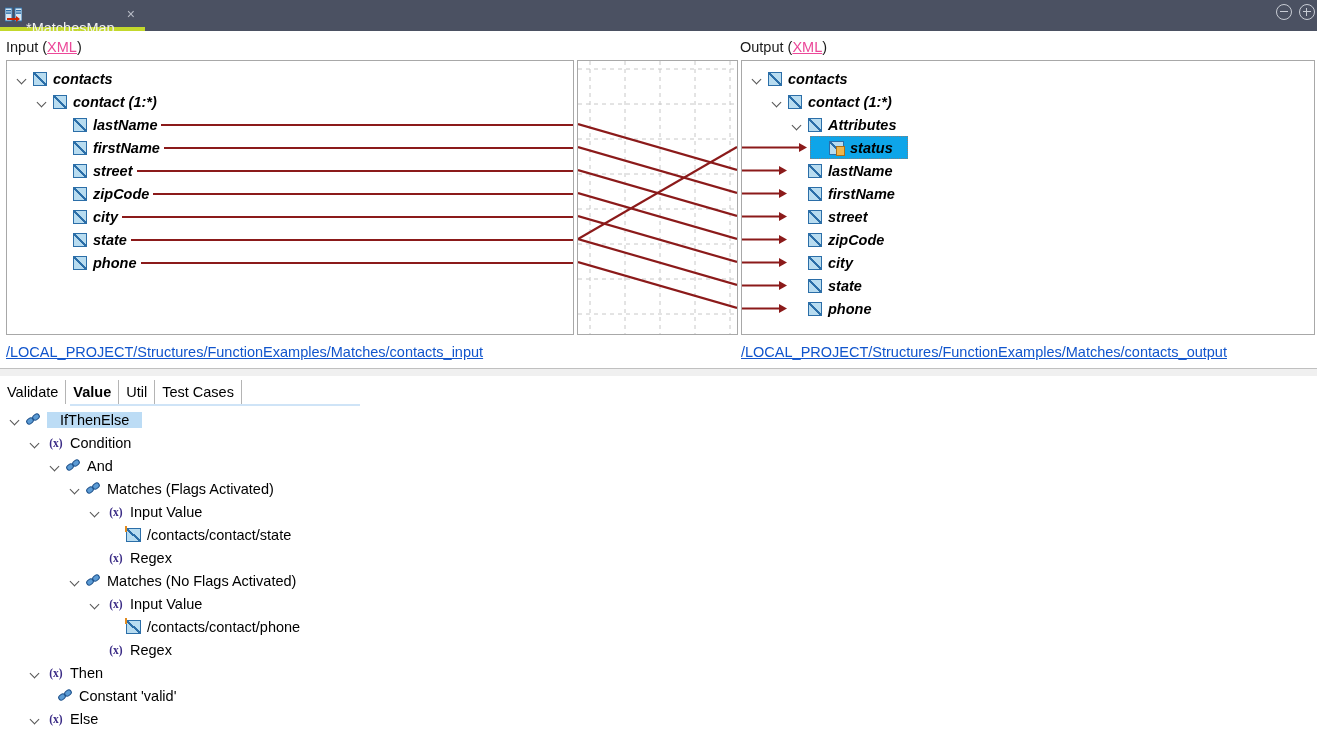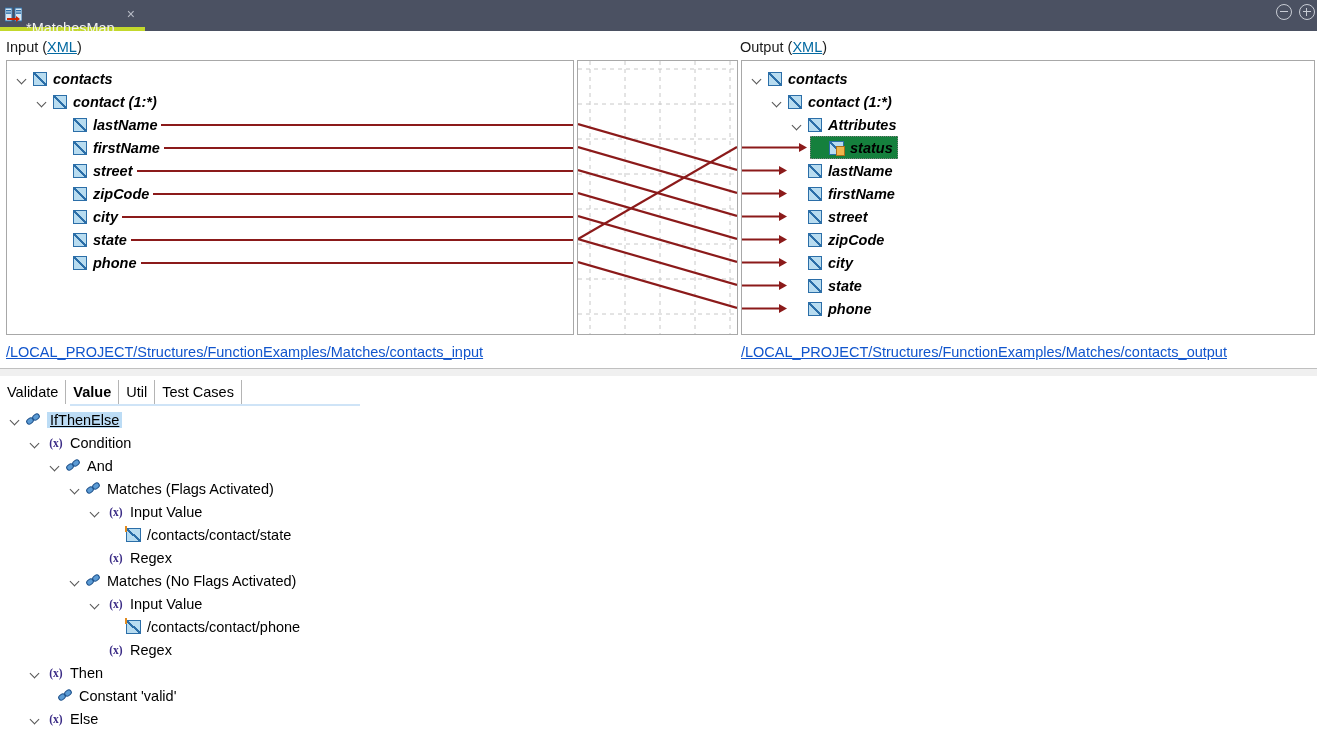--- a/index.html
+++ b/index.html
@@ -67,21 +67,21 @@
     width: 1317px; height: 335px;
     background: #ffffff;
   }
   .side-label {
     position: absolute;
     font-size: 14.5px;
     color: #1a1a1a;
     white-space: nowrap;
   }
   .side-label a {
-    color: #0369a1;
+    color: #ec4899;
     text-decoration: underline;
   }
   #label-input  { left: 6px;   top: 8px; }
   #label-output { left: 740px; top: 8px; }
 
   .treebox {
     position: absolute;
     top: 29px;
     height: 275px;
     background: #ffffff;
@@ -180,23 +180,23 @@
     border: 1px solid #a8701a;
     z-index: 2;
   }
   .tlabel {
     font-style: italic;
     font-weight: bold;
     color: #000000;
     font-size: 14.5px;
   }
   .trow.selected {
-    background: #15803d;
+    background: #0ea5e9;
     border: 1px dotted #808080;
-    padding-right: 4px;
+    padding-right: 14px;
   }
 
   
   #divider {
     position: absolute; left: 0; top: 368px;
     width: 1317px; height: 8px;
     background: #f0f0f0;
     border-top: 1px solid #c0c0c0;
   }
   #bottom {
@@ -230,22 +230,21 @@
     position: absolute;
     left: 0; height: 23px;
     display: flex; align-items: center;
     white-space: nowrap;
     font-size: 14.5px;
   }
   .brow .tw { width: 18px; flex: 0 0 18px; position: relative; height: 16px; }
   .blabel { color: #000; font-size: 14.5px; }
   .brow.selected .blabel {
     background: #bcdcf5;
-    padding: 0 3px;
-    text-decoration: underline;
+    padding: 0 13px;
   }
 
   
   .fn-icon {
     width: 16px; height: 14px;
     flex: 0 0 16px;
     margin-right: 5px;
     position: relative;
   }
   .fn-icon i {

